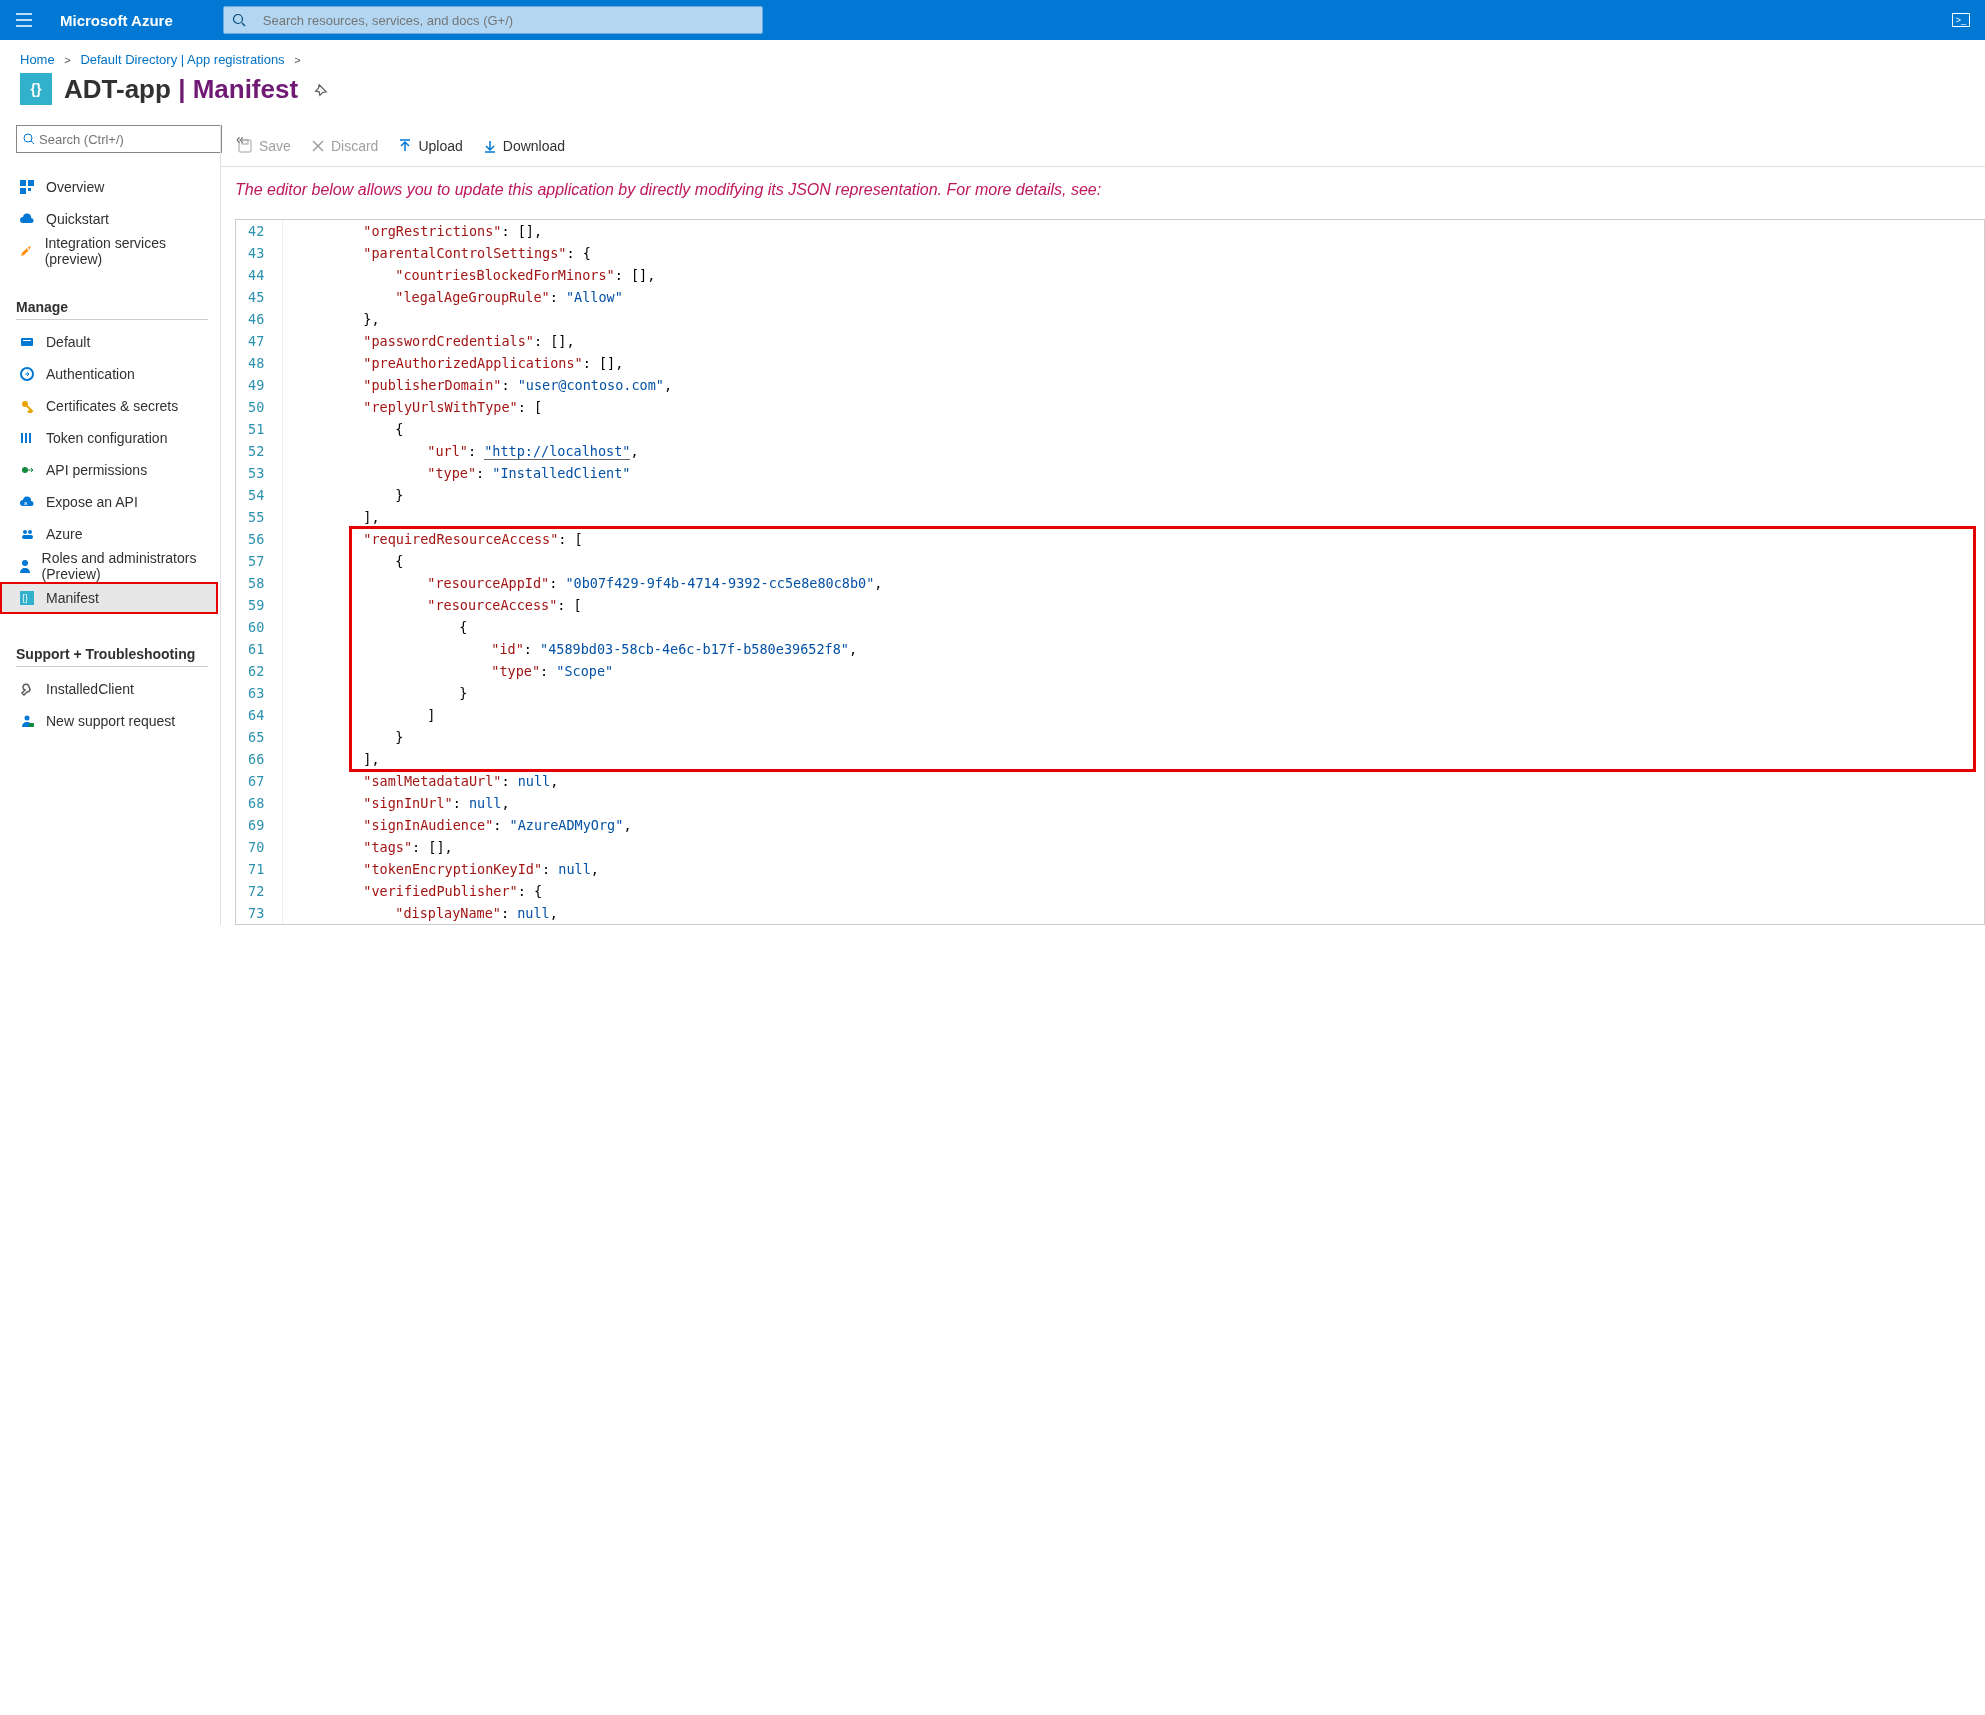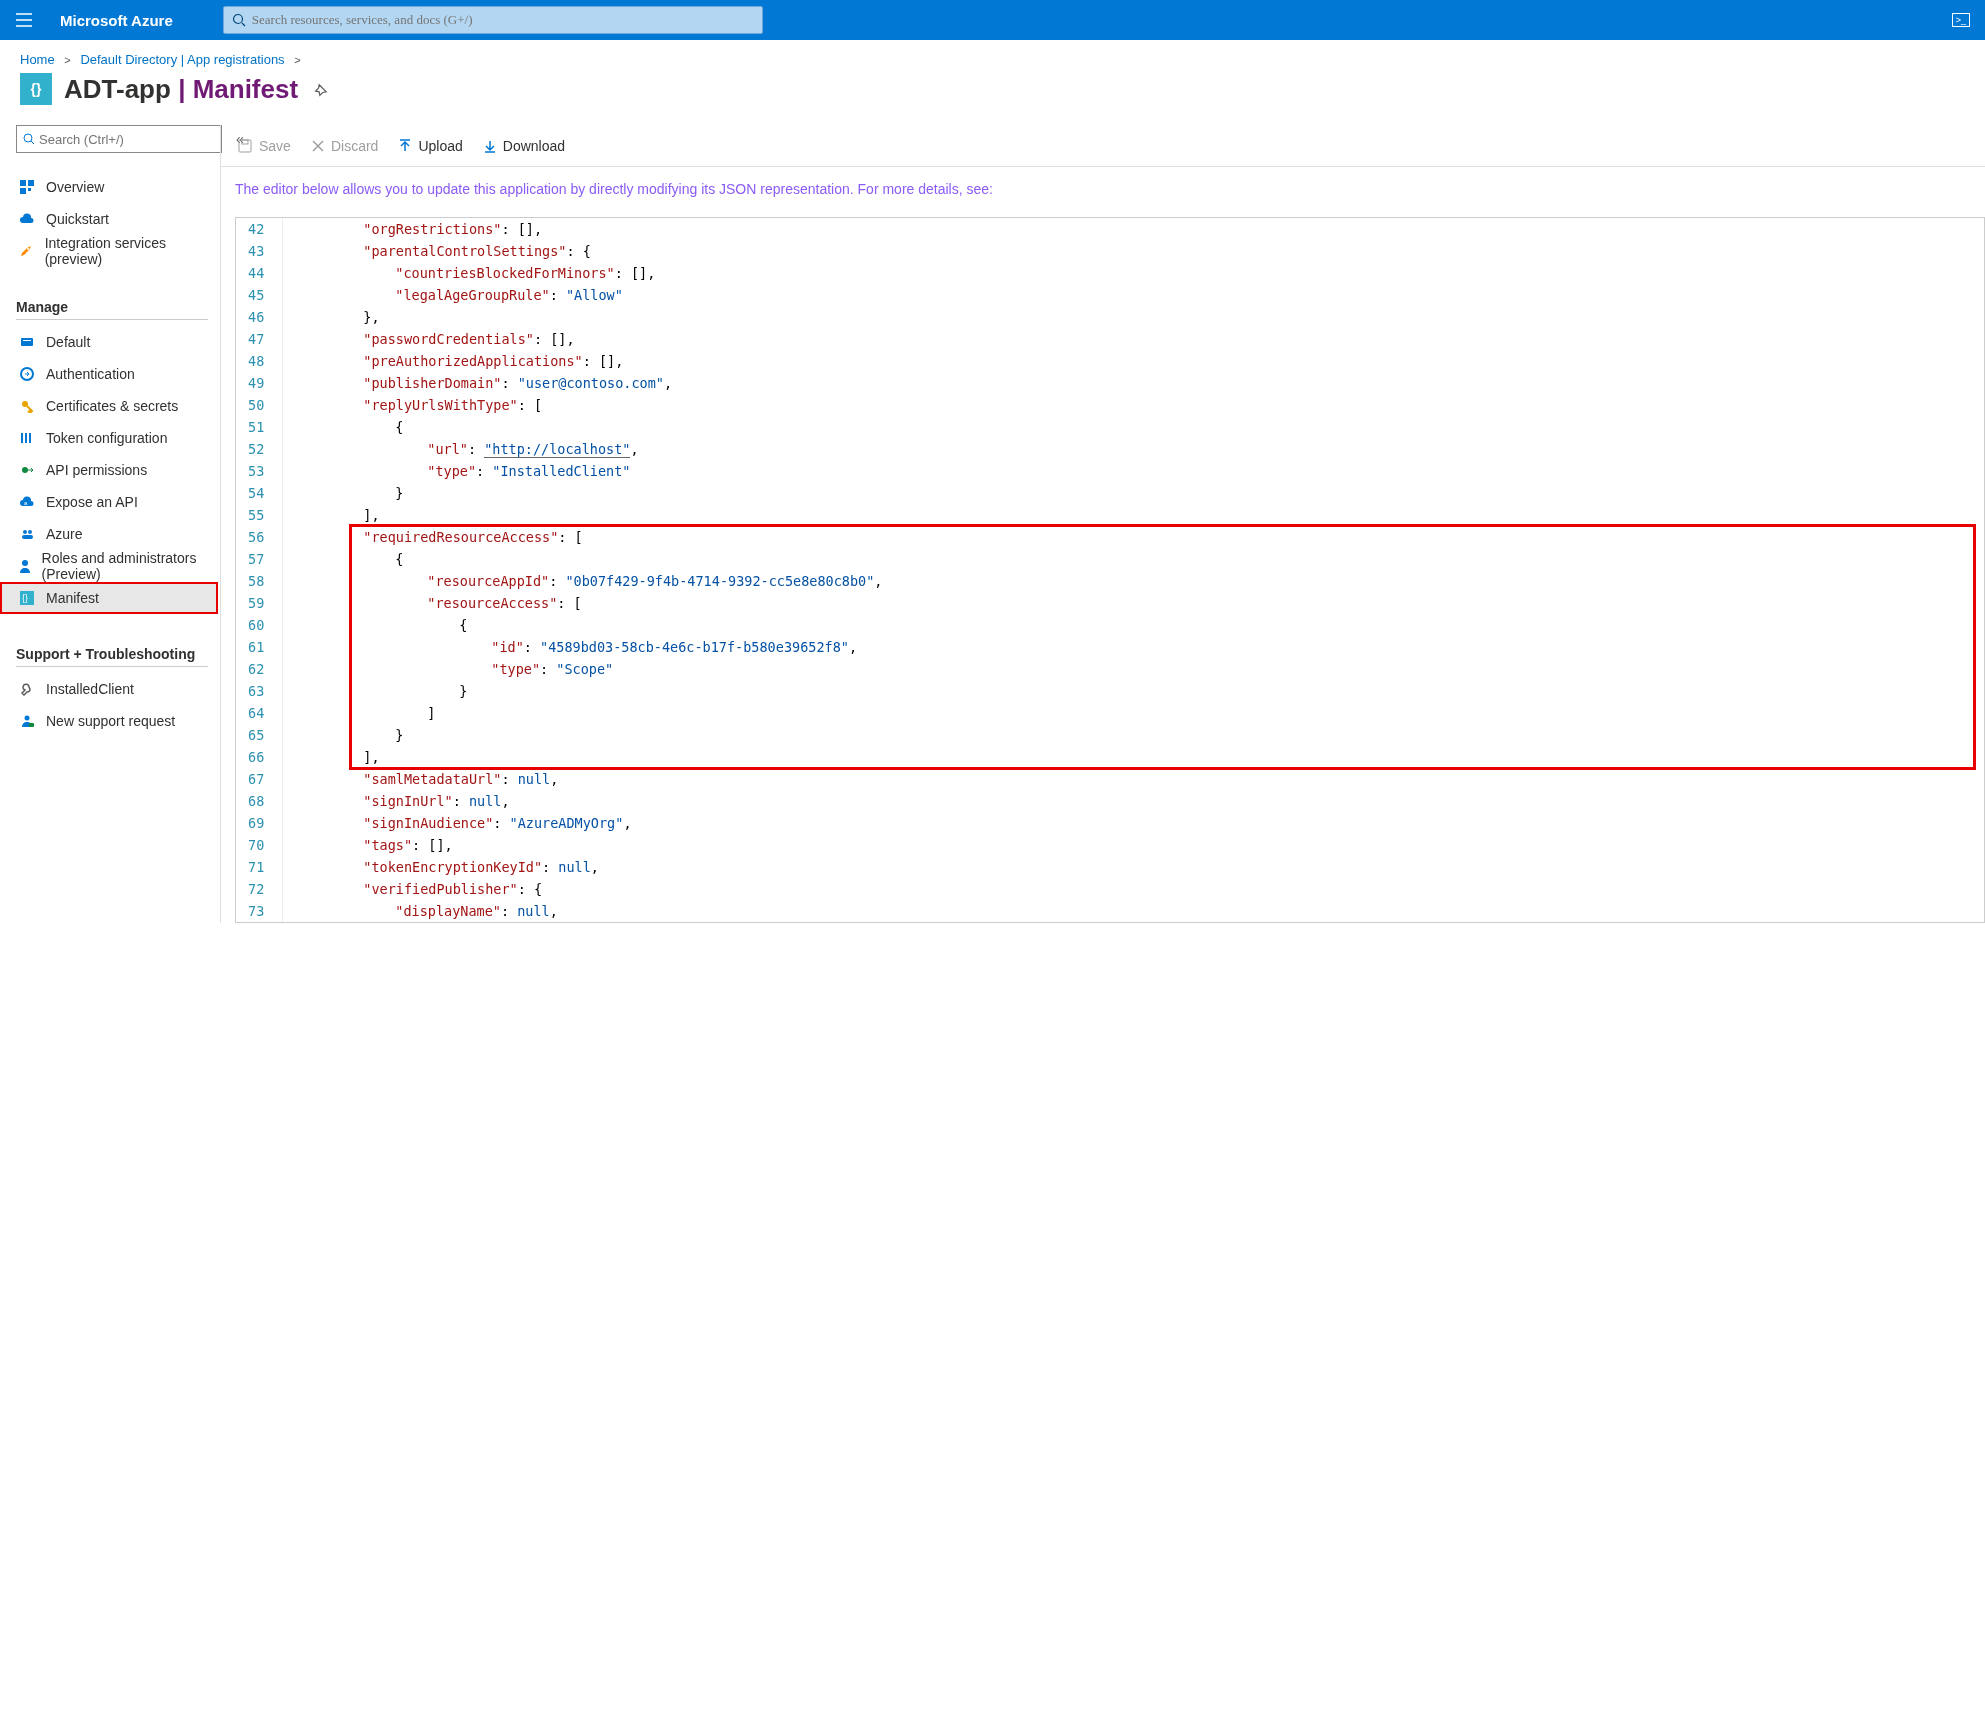--- a/index.html
+++ b/index.html
@@ -36,22 +36,21 @@
     border: 1px solid #6fa8dc;
     border-radius: 2px;
     display:flex; align-items:center;
     padding: 0 8px;
     color: #004578;
   }
   .topbar-search input {
     flex:1; border:none; background:transparent;
     outline:none; font-size:13px;
     color:#004578;
-    margin-left:6px;
-    font-family:Liberation Serif, serif;
+    margin-left:17px;
   }
   .topbar-cloudshell {
     margin-left: auto;
     width: 48px; height:40px;
     display:flex;align-items:center;justify-content:center;
     cursor:pointer;
   }
   .topbar-cloudshell .box {
     border:1.5px solid #fff; width:18px;height:14px;
     display:flex; align-items:center; justify-content:center;
@@ -151,22 +150,22 @@
   .cmd {
     display:flex;align-items:center;
     padding:0 10px; height:100%;
     cursor:pointer;
     font-size:14px; color:#323130;
   }
   .cmd.disabled { color:#a19f9d; cursor:default; }
   .cmd .cicon { margin-right:6px; display:flex; align-items:center; }
   .description {
     padding: 14px 0 20px 14px;
-    font-size:14px; color:#8b5cf6;
-    white-space:nowrap; overflow:hidden;
+    font-size:16px; color:#be185d;
+    white-space:nowrap; overflow:hidden;font-style:italic;
   }
   .editor {
     font-family: Consolas, Monaco, monospace;
     font-size: 13.5px;
     line-height: 22px;
     display:flex;
     border:1px solid #ccc;
     margin-left:14px;
     overflow:hidden;
     gap:40px;

